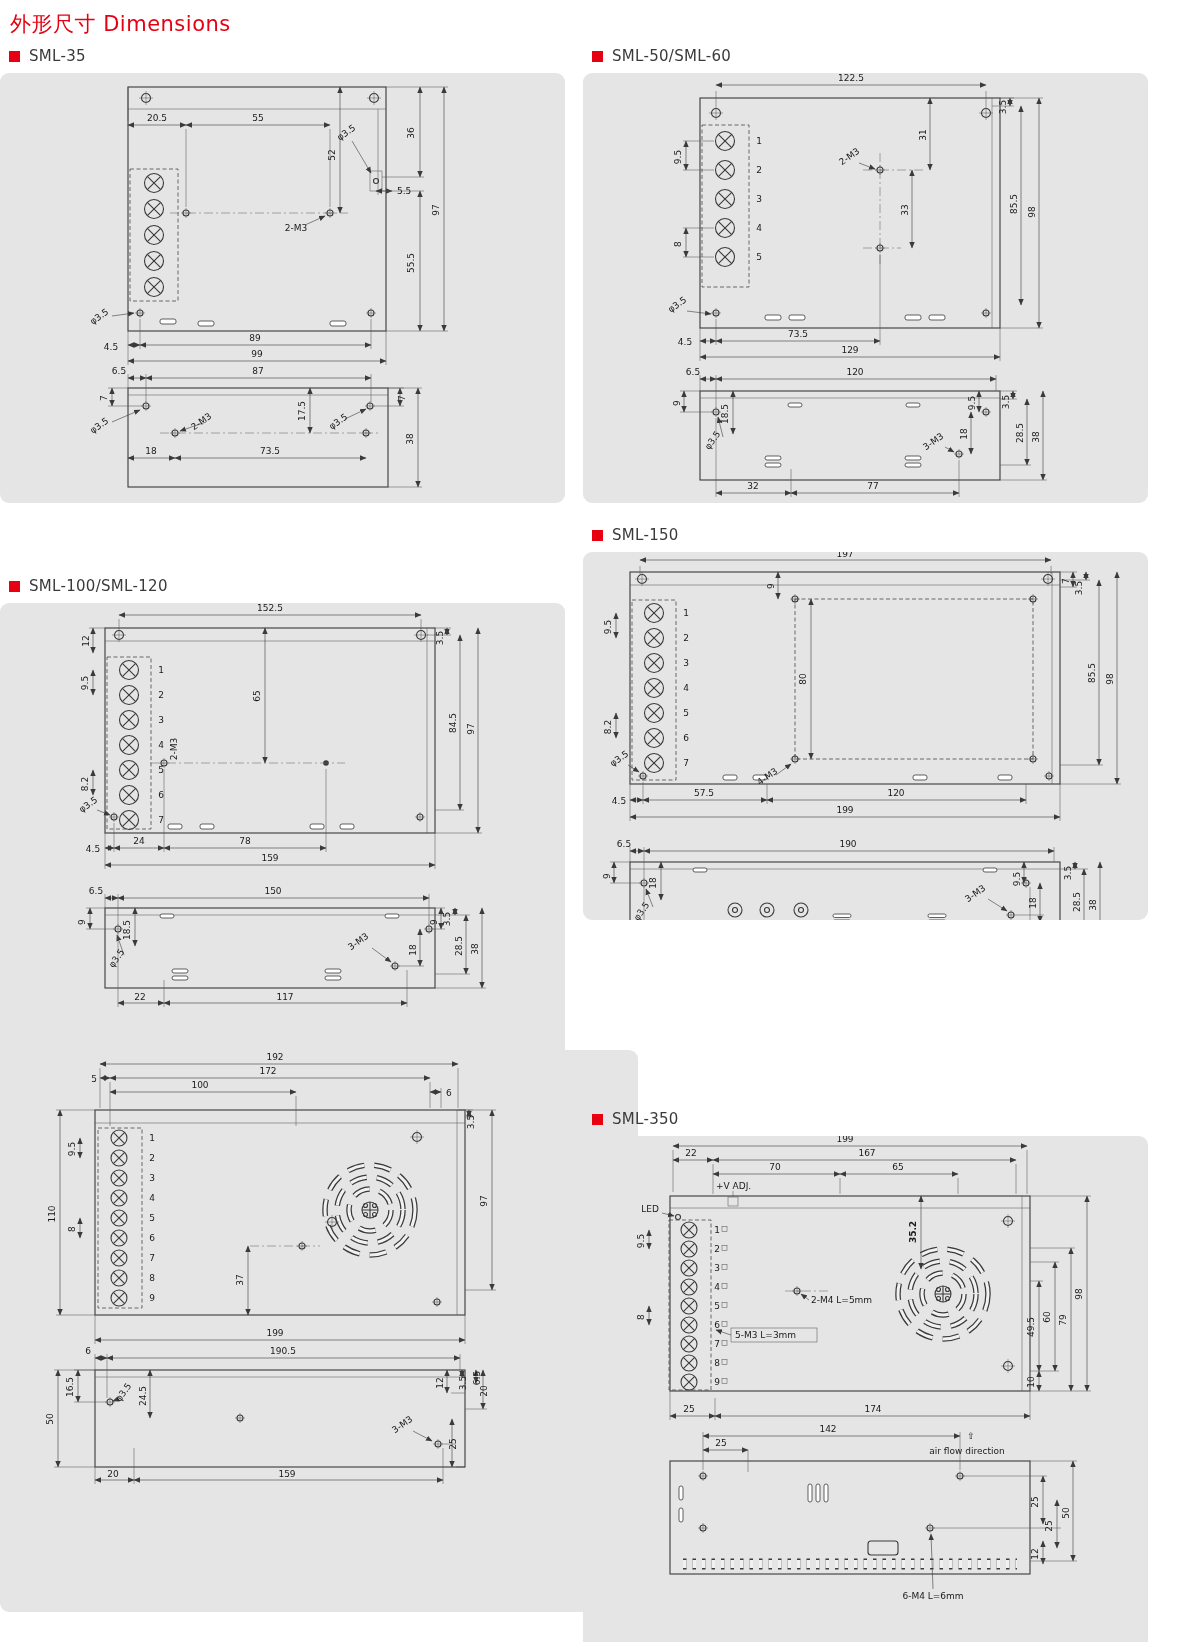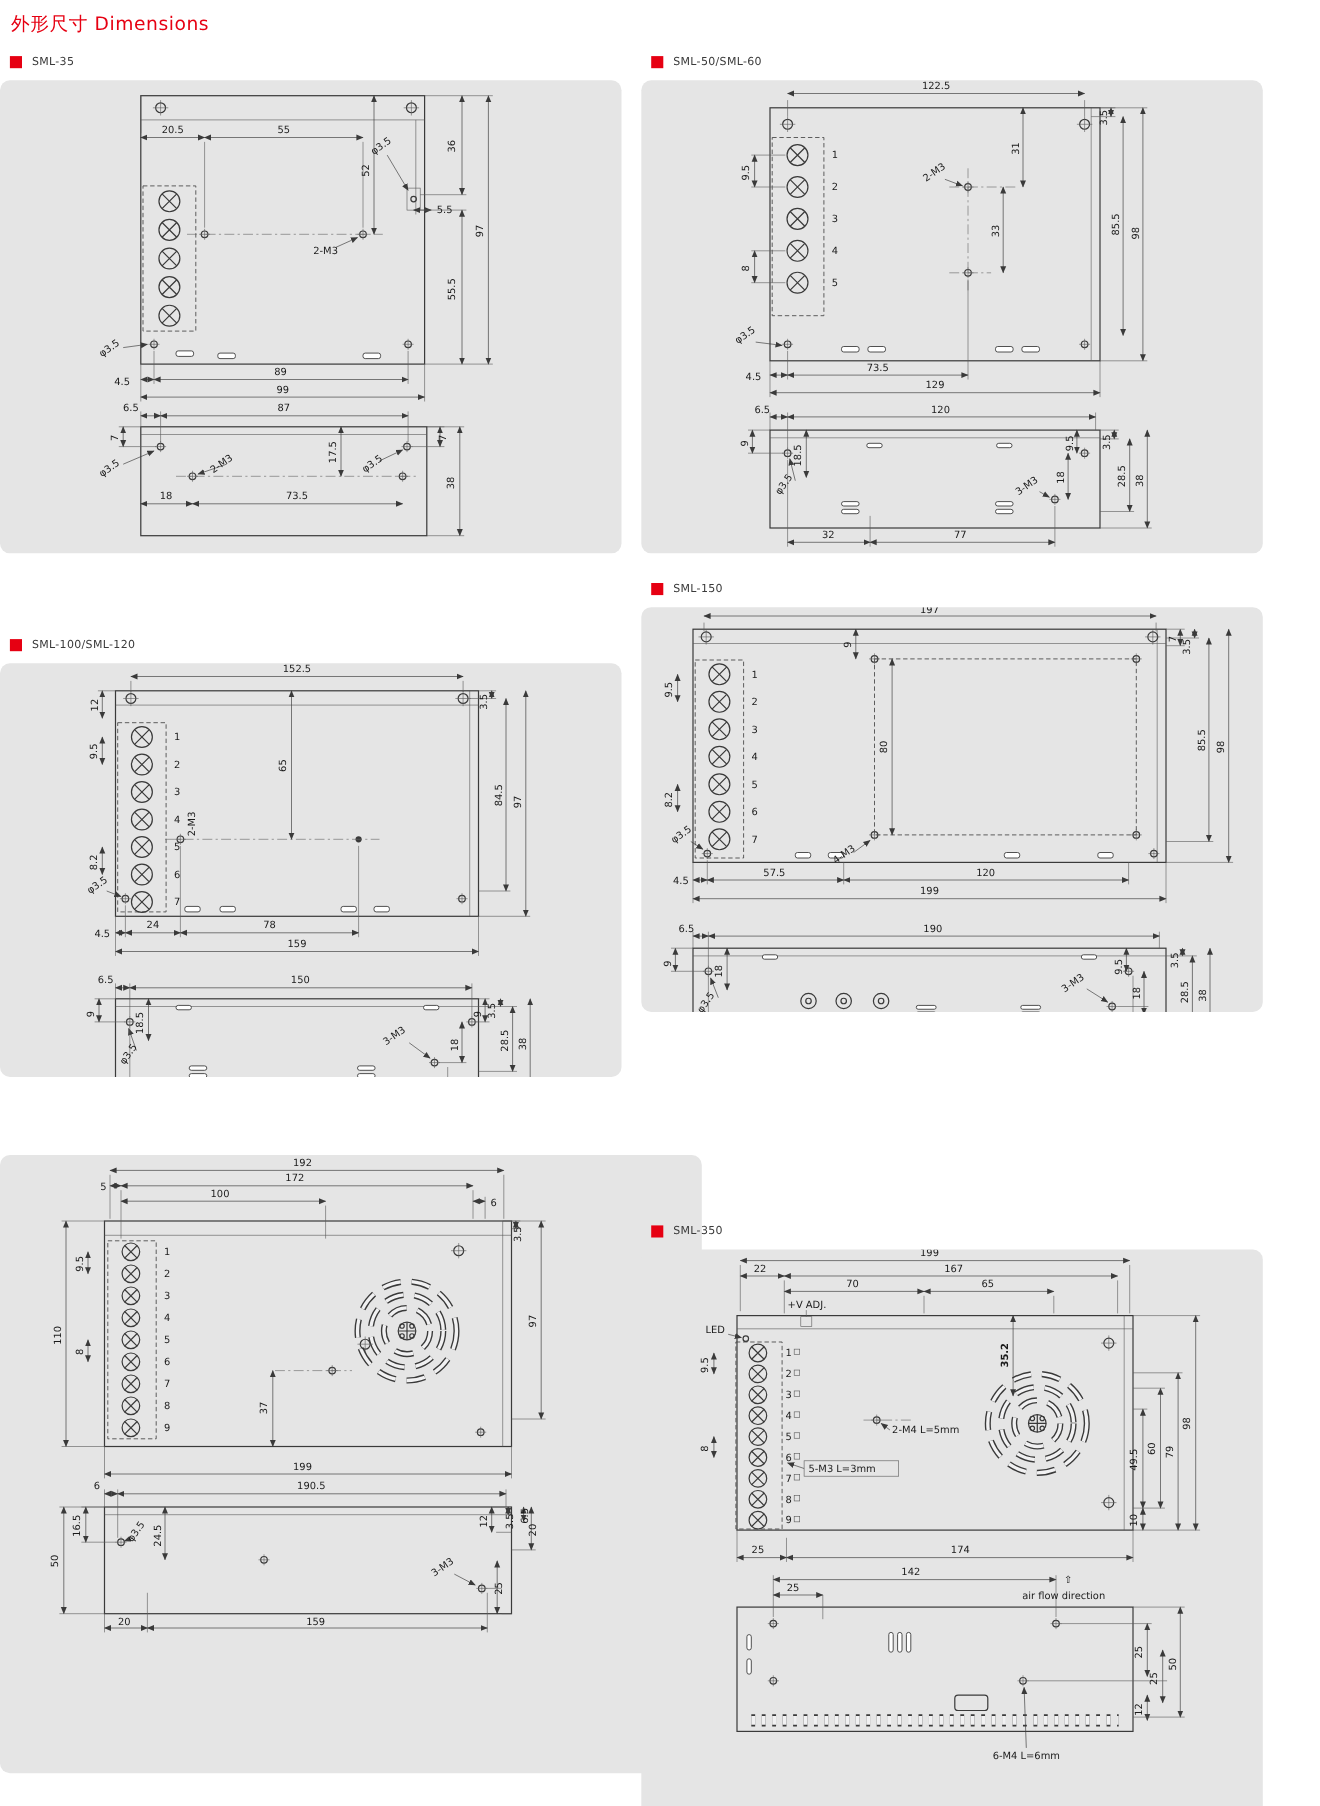--- a/index.html
+++ b/index.html
@@ -1,22 +1,22 @@
 <!DOCTYPE html>
 <html><head>
 <meta charset="utf-8">
 <style>
   *{box-sizing:border-box}
   html,body{margin:0;padding:0}
   body{width:1200px;height:1642px;background:#ffffff;font-family:"DejaVu Sans","Liberation Sans",sans-serif;position:relative;overflow:hidden}
-  .page-title{position:absolute;left:10px;top:10px;font-size:17px;color:#e60012;letter-spacing:.5px}
+  .page-title{position:absolute;left:10px;top:10px;font-size:21px;color:#e60012;letter-spacing:.5px}
   .panel{position:absolute}
   .panel-header{display:flex;align-items:center;gap:9px;padding-left:9px;height:20px;margin-bottom:7px}
   .bullet{width:11px;height:11px;background:#e60012;flex:none}
-  .panel-title{font-size:10px;color:#3a3a3a;letter-spacing:.3px}
+  .panel-title{font-size:15px;color:#3a3a3a;letter-spacing:.3px}
   .panel-box{background:#e5e5e5;border-radius:9px;overflow:hidden}
   svg{display:block}
   svg text{font-size:9px;fill:#1a1a1a}
   .ln{stroke:#3a3a3a;stroke-width:1.1;fill:none}
   .thin{stroke:#5a5a5a;stroke-width:.55;fill:none}
   .dash{stroke:#4a4a4a;stroke-width:.8;fill:none;stroke-dasharray:4 2.5}
   .cl{stroke:#666;stroke-width:.55;fill:none;stroke-dasharray:9 3 2 3}
   .dim{stroke:#3a3a3a;stroke-width:.6;fill:none;marker-start:url(#arw);marker-end:url(#arw)}
   .ldr{stroke:#3a3a3a;stroke-width:.6;fill:none;marker-end:url(#arw)}
   .slot{fill:#ffffff;stroke:#3a3a3a;stroke-width:.8}
@@ -281,21 +281,21 @@
         </g>
     </svg>
   </div>
 </div>
 
 <div class="panel" style="left:0;top:576px;width:565px">
   <div class="panel-header">
     <span class="bullet"></span>
     <span class="panel-title">SML-100/SML-120</span>
   </div>
-  <div class="panel-box" style="width:565px;height:376px">
+  <div class="panel-box" style="width:565px;height:520px">
     <svg width="565" height="436" viewBox="0 0 565 436">
       <g>
         <rect x="105" y="25" width="330" height="205" class="ln"></rect>
         <line x1="105" y1="38" x2="435" y2="38" class="thin"></line>
         <line x1="427" y1="25" x2="427" y2="230" class="thin"></line>
         <use href="#scrw" x="119" y="32"></use>
           <use href="#scrw" x="421" y="32"></use>
         <rect x="107" y="54" width="44" height="172" class="dash"></rect>
         <use href="#termL" x="129" y="67"></use>
           <use href="#termL" x="129" y="92"></use>

